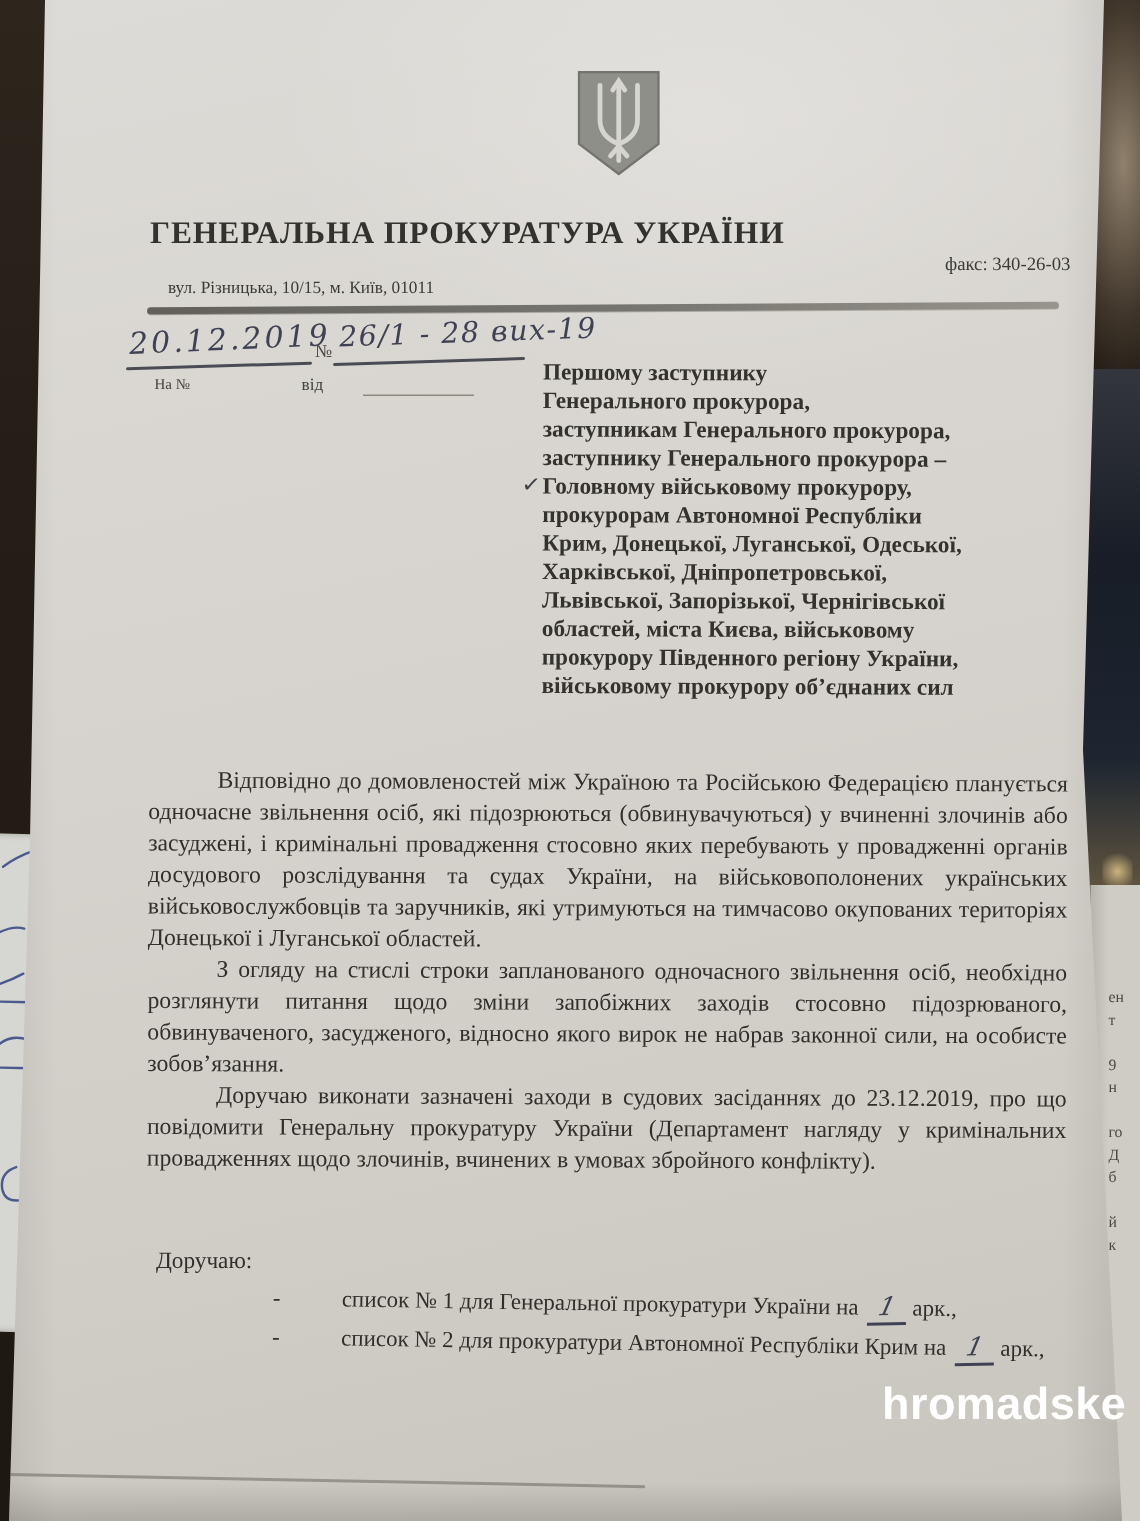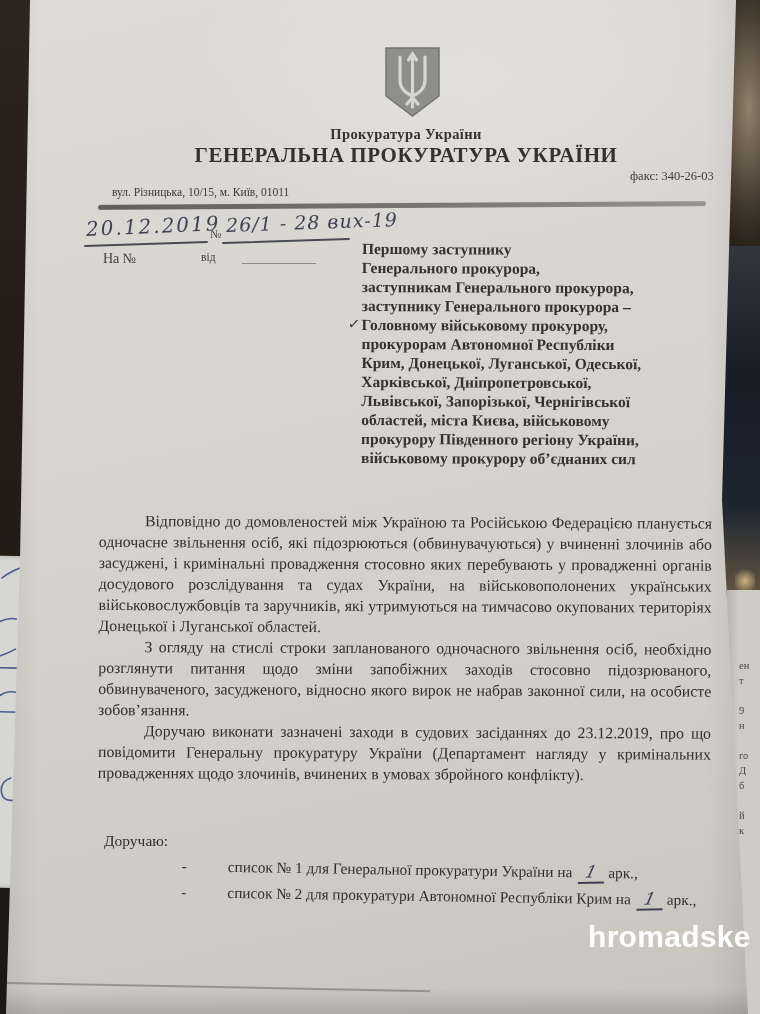--- a/index.html
+++ b/index.html
@@ -34,39 +34,39 @@
     background: linear-gradient(168deg,#dddbd7 0%, #d7d4cf 40%, #d0cdc7 75%, #c8c5bf 100%); }
   .sheet::before { content:""; position:absolute; inset:0; pointer-events:none;
     background:
       radial-gradient(ellipse 420px 260px at 62% 8%, rgba(255,255,255,.20), transparent 70%),
       linear-gradient(90deg, rgba(0,0,0,.08), transparent 5%, transparent 93%, rgba(0,0,0,.10)); }
 
   
   .emblem { position:absolute; left:383px; top:46px; }
   .org-small { position:absolute; left:100px; top:126px; width:612px; text-align:center;
     font-weight:bold; font-size:14.5px; letter-spacing:.4px; color:#35332f; }
-  .org-title { position:absolute; left:100px; top:143px; width:612px; text-align:center;
+  .org-title { position:absolute; left:100px; top:143px; width:612px; text-align:left;
     font-weight:bold; font-size:21px; letter-spacing:.6px; color:#34322e; }
   .fax { position:absolute; left:630px; top:169px; font-size:12.5px; color:#3c3a36; }
   .address { position:absolute; left:112px; top:186px; font-size:11.5px; color:#3c3a36; }
   .header-rule { position:absolute; left:98px; top:203px; width:608px; height:5px;
     background: linear-gradient(90deg,#55534e,#6e6c66 55%,#908e86);
     border-radius:3px; transform:rotate(-.35deg); filter:blur(.4px); opacity:.9; }
 
   
   .hand { font-family:"DejaVu Serif",serif; font-style:italic; color:#3f4254; }
   .hand-date { position:absolute; left:86px; top:214px; font-size:20px; letter-spacing:2px;
     transform:rotate(-2.5deg); }
   .no-sign { position:absolute; left:210px; top:227px; font-size:12px; color:#4a4843; }
   .hand-number { position:absolute; left:226px; top:211px; font-size:19px; letter-spacing:1px;
     transform:rotate(-2deg); }
   .u-line { position:absolute; height:2px; background:#4a4c55; border-radius:1px; transform:rotate(-1.8deg); }
   .u-date { left:84px; top:243px; width:124px; }
   .u-num  { left:222px; top:240px; width:128px; }
-  .na-no { position:absolute; left:103px; top:251px; font-size:14px; color:#44423e; }
+  .na-no { position:absolute; left:103px; top:251px; font-size:10px; color:#44423e; }
   .vid   { position:absolute; left:201px; top:251px; font-size:11.5px; color:#44423e; }
   .vid-line { position:absolute; left:242px; top:263px; width:74px; height:1px; background:#8b897f; }
 
   
   .recipients { position:absolute; left:362px; top:239px; width:362px;
     font-weight:bold; font-size:15.5px; line-height:19px; color:#34322e;
     transform:rotate(.25deg); transform-origin:0 0; }
   .r-line { position:relative; white-space:nowrap; }
   .check { position:absolute; left:-14px; top:0; font-weight:normal; font-size:15px;
     color:#3c3e46; transform:rotate(6deg); }
@@ -143,21 +143,20 @@
     <g stroke="#d7d5d0" stroke-width="3.2" fill="none" stroke-linecap="round">
       <path d="M29.5 9 V51"></path>
       <path d="M25.5 14 L29.5 8 L33.5 14"></path>
       <path d="M17 11 V34 Q17 45 29.5 50"></path>
       <path d="M42 11 V34 Q42 45 29.5 50"></path>
       <path d="M29.5 50 V61"></path>
       <path d="M24 58 L29.5 51.5 L35 58"></path>
     </g>
   </svg>
 
-  <div class="org-small">Прокуратура України</div>
   <div class="org-title">ГЕНЕРАЛЬНА ПРОКУРАТУРА УКРАЇНИ</div>
   <div class="fax">факс: 340-26-03</div>
   <div class="address">вул. Різницька, 10/15, м. Київ, 01011</div>
   <div class="header-rule"></div>
 
   <div class="hand hand-date">20.12.2019</div>
   <div class="no-sign">№</div>
   <div class="hand hand-number">26/1 - 28 вих-19</div>
   <div class="u-line u-date"></div>
   <div class="u-line u-num"></div>

